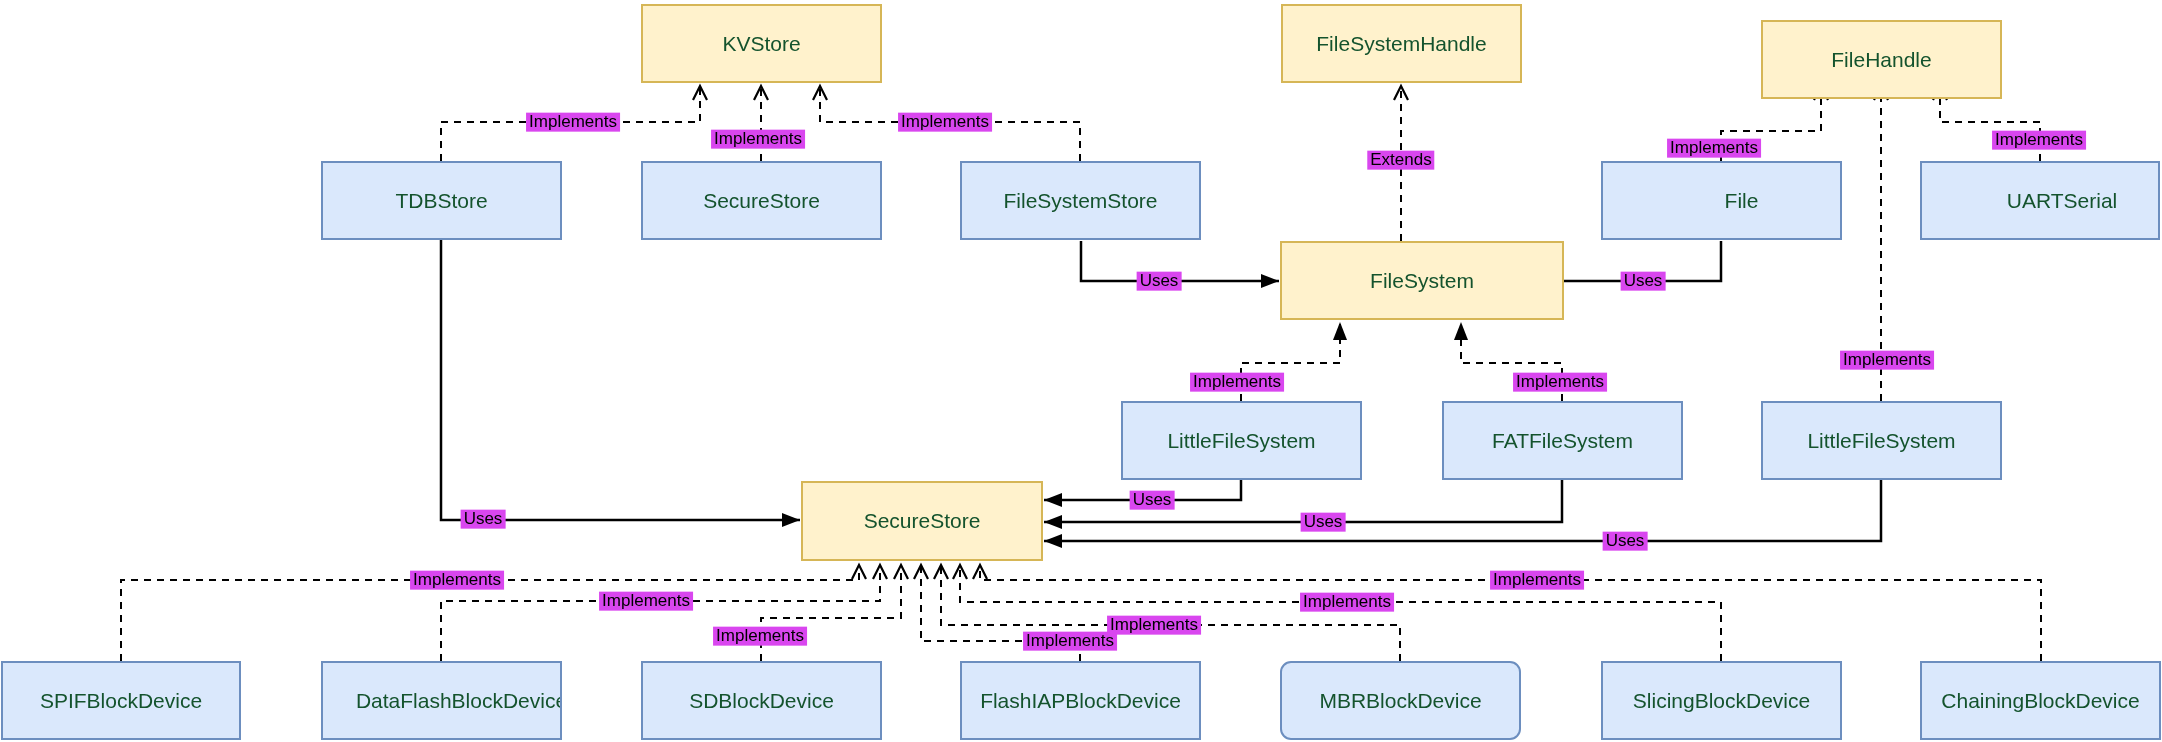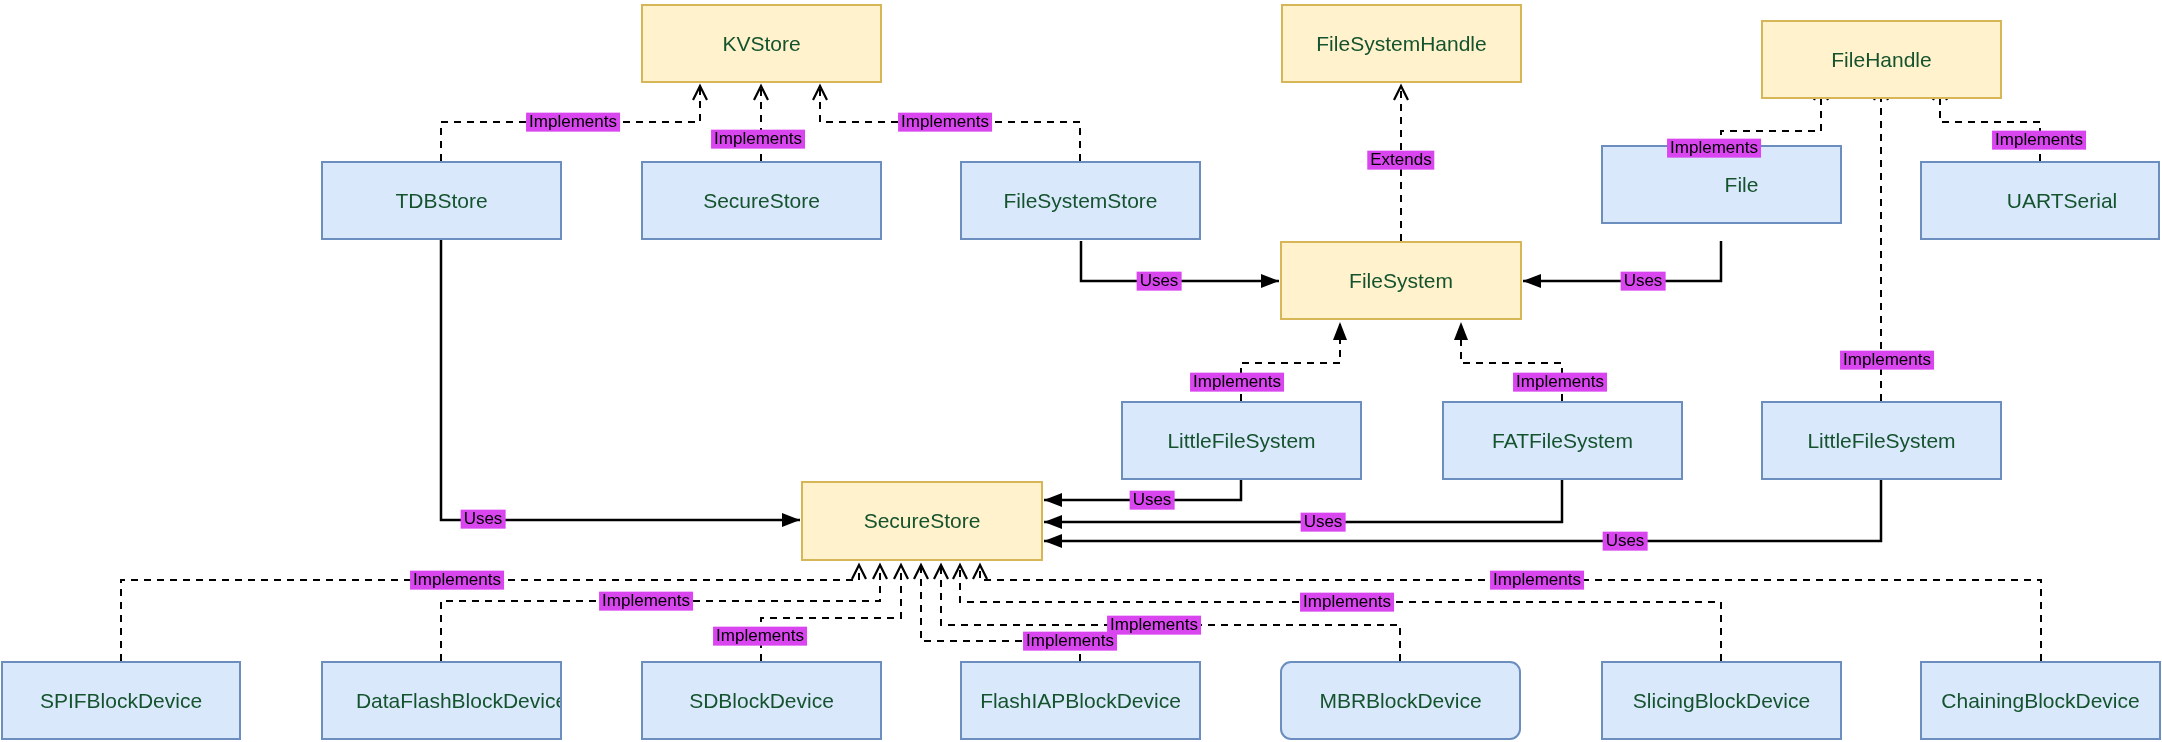--- a/index.html
+++ b/index.html
@@ -74,23 +74,23 @@
     <path class="impl" d="M1721,661 V602 H960 V565" marker-end="url(#arrow-open)"></path>
     <path class="impl" d="M2041,661 V580 H980 V565" marker-end="url(#arrow-open)"></path>
   </svg>
 
   <div class="node interface" style="left:641px;top:4px;">KVStore</div>
   <div class="node interface" style="left:1281px;top:4px;">FileSystemHandle</div>
   <div class="node interface" style="left:1761px;top:20px;">FileHandle</div>
   <div class="node cls" style="left:321px;top:161px;">TDBStore</div>
   <div class="node cls" style="left:641px;top:161px;">SecureStore</div>
   <div class="node cls" style="left:960px;top:161px;">FileSystemStore</div>
-  <div class="node cls" style="left:1601px;top:145px;padding-left:40px;">File</div>
+  <div class="node cls" style="left:1601px;top:161px;padding-left:40px;">File</div>
   <div class="node cls" style="left:1920px;top:161px;width:240px;padding-left:44px;">UARTSerial</div>
-  <div class="node interface" style="left:1280px;top:241px;width:242px;">FileSystem</div>
+  <div class="node interface" style="left:1280px;top:241px;width:284px;">FileSystem</div>
   <div class="node cls" style="left:1121px;top:401px;">LittleFileSystem</div>
   <div class="node cls" style="left:1442px;top:401px;">FATFileSystem</div>
   <div class="node cls" style="left:1761px;top:401px;">LittleFileSystem</div>
   <div class="node interface" style="left:801px;top:481px;width:242px;height:80px;">SecureStore</div>
   <div class="node cls" style="left:1px;top:661px;width:240px;">SPIFBlockDevice</div>
   <div class="node cls" style="left:321px;top:661px;padding-left:40px;">DataFlashBlockDevice</div>
   <div class="node cls" style="left:641px;top:661px;">SDBlockDevice</div>
   <div class="node cls" style="left:960px;top:661px;">FlashIAPBlockDevice</div>
   <div class="node cls" style="left:1280px;top:661px;border-radius:11px;">MBRBlockDevice</div>
   <div class="node cls" style="left:1601px;top:661px;">SlicingBlockDevice</div>

